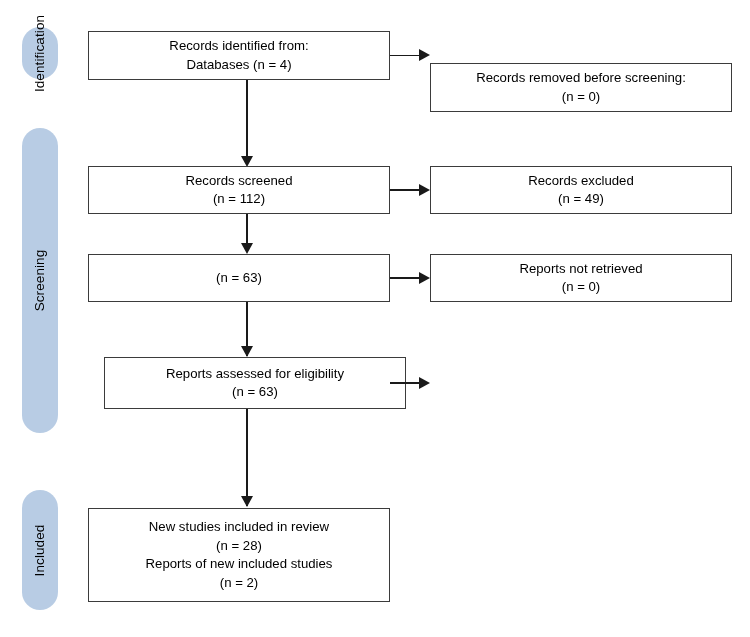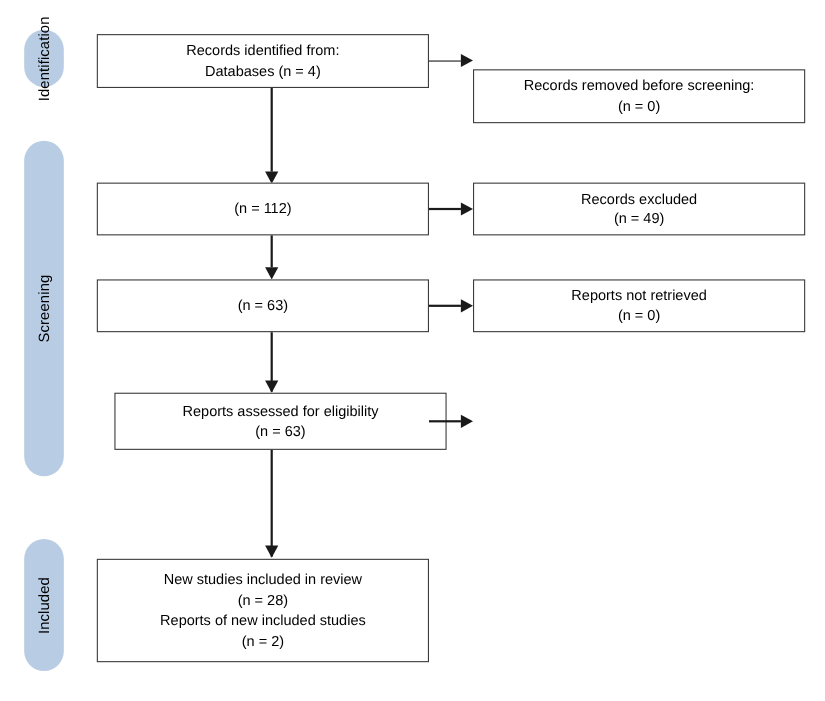--- a/index.html
+++ b/index.html
@@ -109,20 +109,21 @@
     <div class="flow-line">(n = 0)</div>
   </div>
 
   <div class="conn conn-h" style="left:390px; top:54.5px; width:29px;"></div>
   <div class="arrow-right" style="left:419px; top:49px;"></div>
 
   <div class="conn conn-v" style="left:246px; top:80px; height:76px;"></div>
   <div class="arrow-down" style="left:240.5px; top:156px;"></div>
 
   <div class="flow-box" style="left:88px; top:166px; width:302px; height:48px;">
+    <div class="flow-line">Records screened</div>
     <div class="flow-line">(n = 112)</div>
   </div>
 
   <div class="flow-box" style="left:430px; top:166px; width:302px; height:48px;">
     <div class="flow-line">Records excluded</div>
     <div class="flow-line">(n = 49)</div>
   </div>
 
   <div class="conn conn-h" style="left:390px; top:189px; width:29px;"></div>
   <div class="arrow-right" style="left:419px; top:183.5px;"></div>

